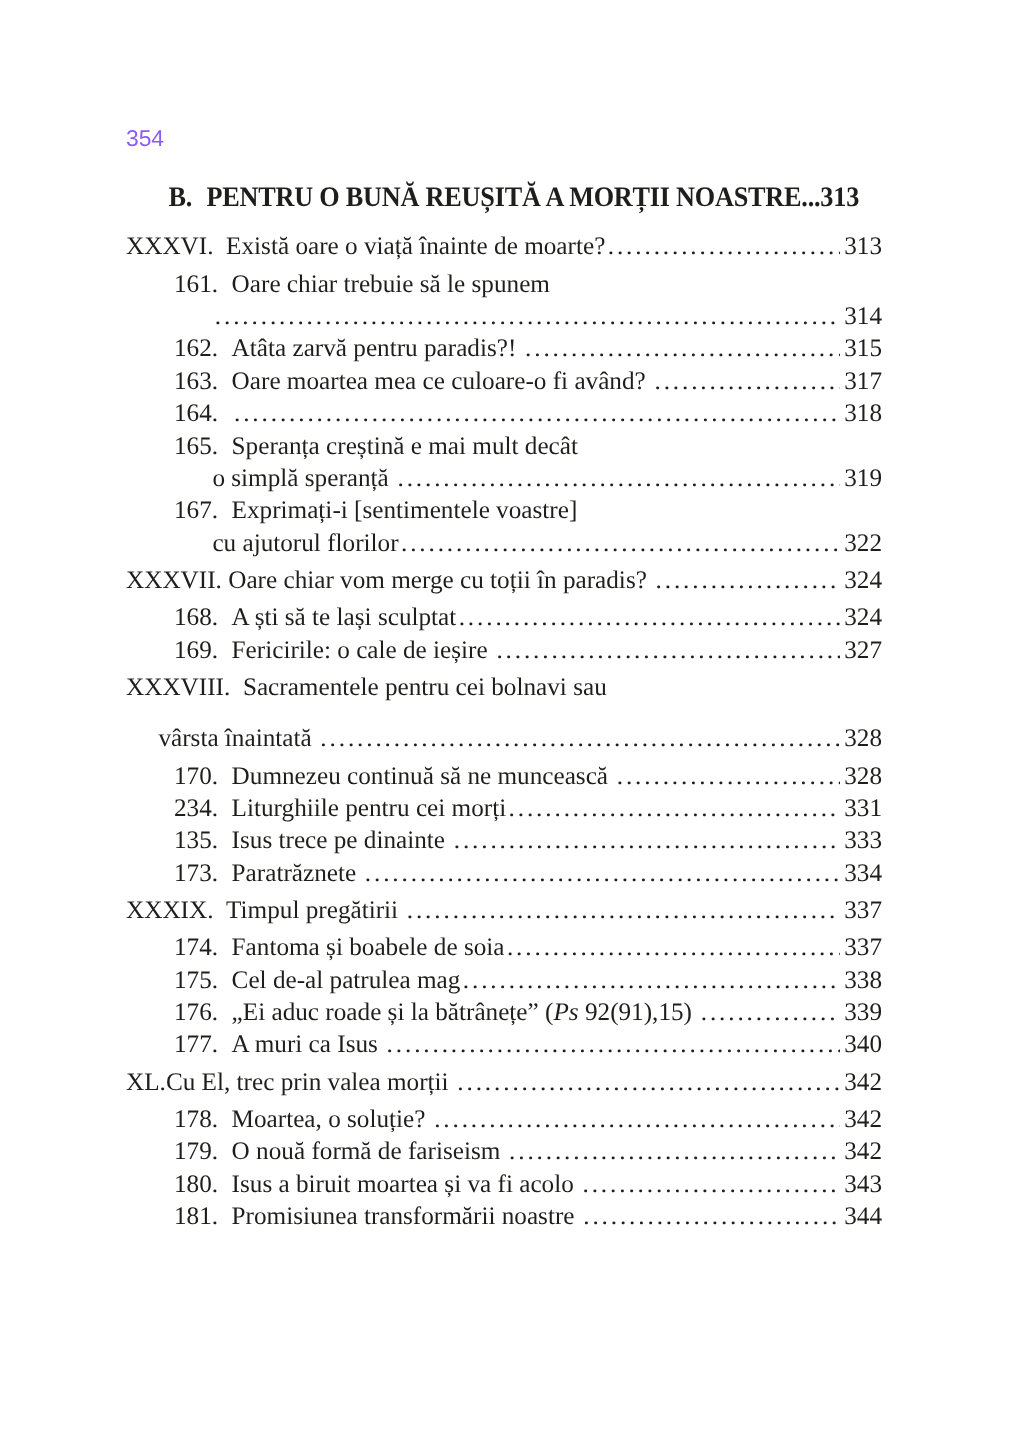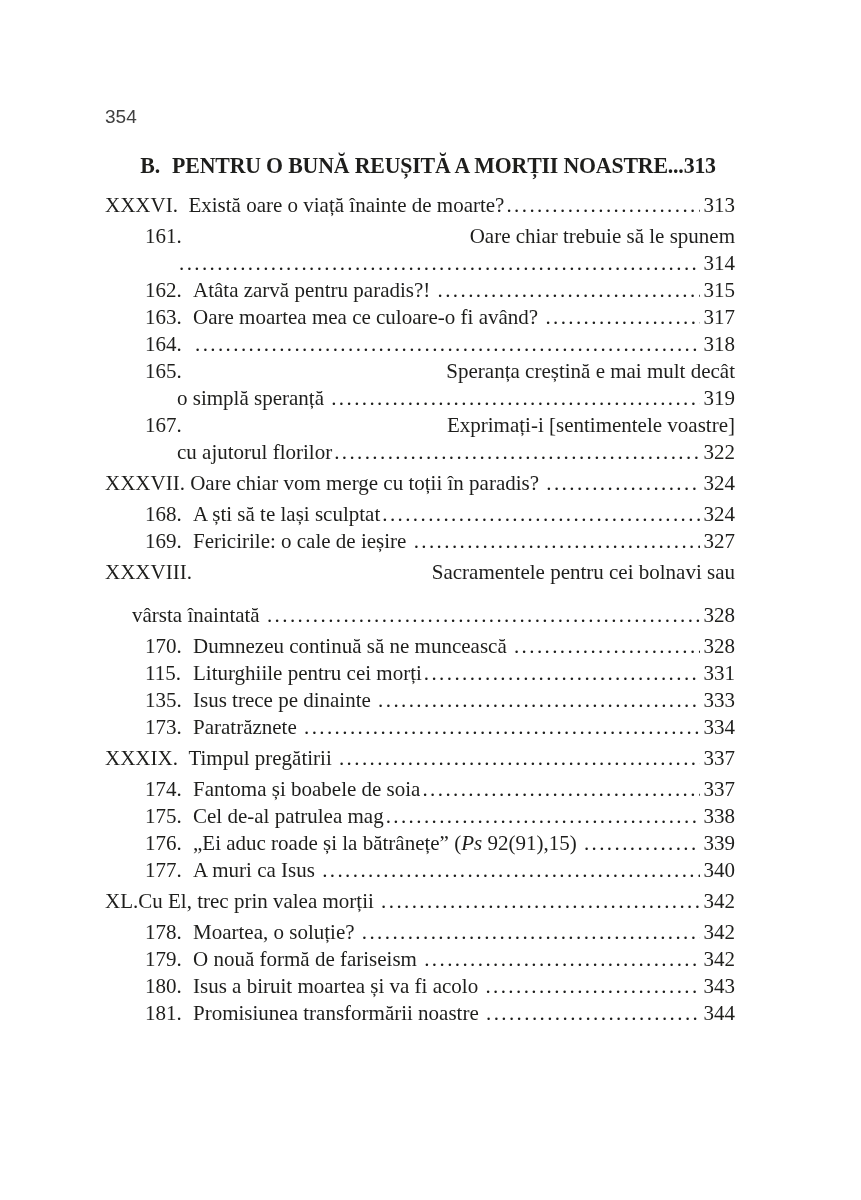--- a/index.html
+++ b/index.html
@@ -8,37 +8,37 @@
     width:861px; height:1200px;
     box-sizing:border-box;
     background:#ffffff;
     color:#1e1e1c;
     padding:106px 126px 0 105px;
     font-family:"Liberation Serif","DejaVu Serif",serif;
     overflow:hidden;
   }
   .folio {
     font-family:"Liberation Sans","DejaVu Sans",sans-serif;
-    font-size:19px; color:#404040;
+    font-size:19px; color:#8b5cf6;
     margin-bottom:24px;
   }
   .heading {
     font-weight:bold;
     font-size:23.5px;
     letter-spacing:-0.2px;
     white-space:nowrap;
     transform:scaleX(0.93);
     transform-origin:left center;
     padding-left:38px;
     margin-bottom:13px;
   }
   .h-label { margin-right:13px; }
   .toc { font-size:21px; line-height:27px; }
   .entry.chapter { margin:4px 0; }
-  .line { display:flex; align-items:baseline; white-space:pre;justify-content:space-between; }
+  .line { display:flex; align-items:baseline; white-space:pre; }
   .entry.item { padding-left:40px; }
   .entry.item .label { flex:none; min-width:48px; }
   .entry.chapter .label { flex:none; }
   .entry.item .line.cont { padding-left:32px; }
   .entry.chapter .line.cont { padding-left:27px;margin-top:16px; }
   .text { flex:none; }
   .dots { flex:1 1 auto; overflow:hidden; margin-left:2px; }
   .dots::after {
     content:"........................................................................................................................";
     letter-spacing:2.4px;
@@ -89,21 +89,21 @@
         <div class="line"><span class="label">169.</span><span class="text">Fericirile: o cale de ieșire </span><span class="dots"></span><span class="pagenum">327</span></div>
       </div>
       <div class="entry chapter">
         <div class="line"><span class="label">XXXVIII.  </span><span class="text">Sacramentele pentru cei bolnavi sau</span></div>
         <div class="line cont"><span class="text">vârsta înaintată </span><span class="dots"></span><span class="pagenum">328</span></div>
       </div>
       <div class="entry item">
         <div class="line"><span class="label">170.</span><span class="text">Dumnezeu continuă să ne muncească </span><span class="dots"></span><span class="pagenum">328</span></div>
       </div>
       <div class="entry item">
-        <div class="line"><span class="label">115.</span><span class="text">Liturghiile pentru cei morți</span><span class="dots"></span><span class="pagenum">331</span></div>
+        <div class="line"><span class="label">234.</span><span class="text">Liturghiile pentru cei morți</span><span class="dots"></span><span class="pagenum">331</span></div>
       </div>
       <div class="entry item">
         <div class="line"><span class="label">135.</span><span class="text">Isus trece pe dinainte </span><span class="dots"></span><span class="pagenum">333</span></div>
       </div>
       <div class="entry item">
         <div class="line"><span class="label">173.</span><span class="text">Paratrăznete </span><span class="dots"></span><span class="pagenum">334</span></div>
       </div>
       <div class="entry chapter">
         <div class="line"><span class="label">XXXIX.  </span><span class="text">Timpul pregătirii </span><span class="dots"></span><span class="pagenum">337</span></div>
       </div>

